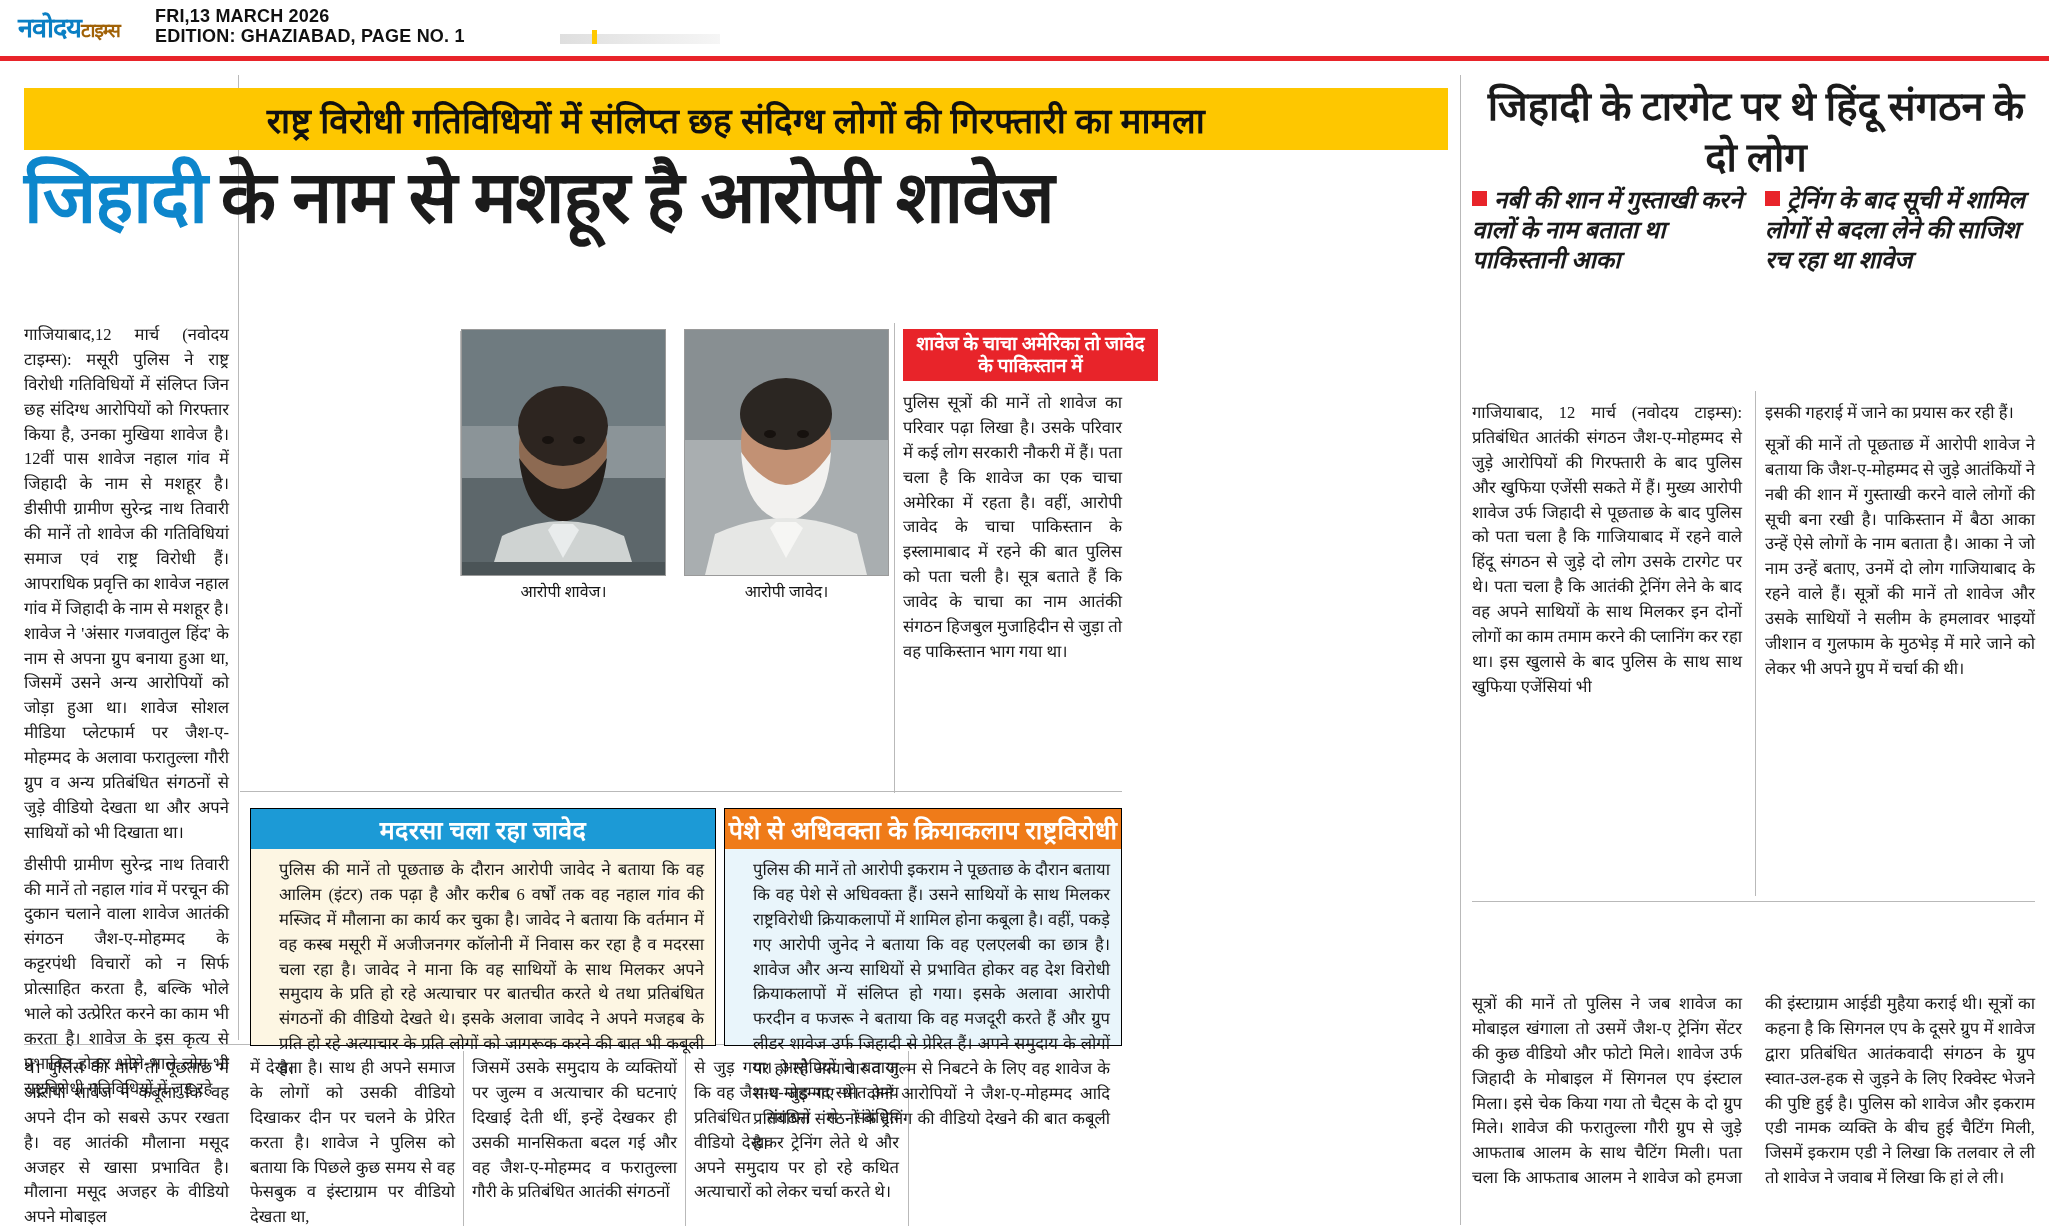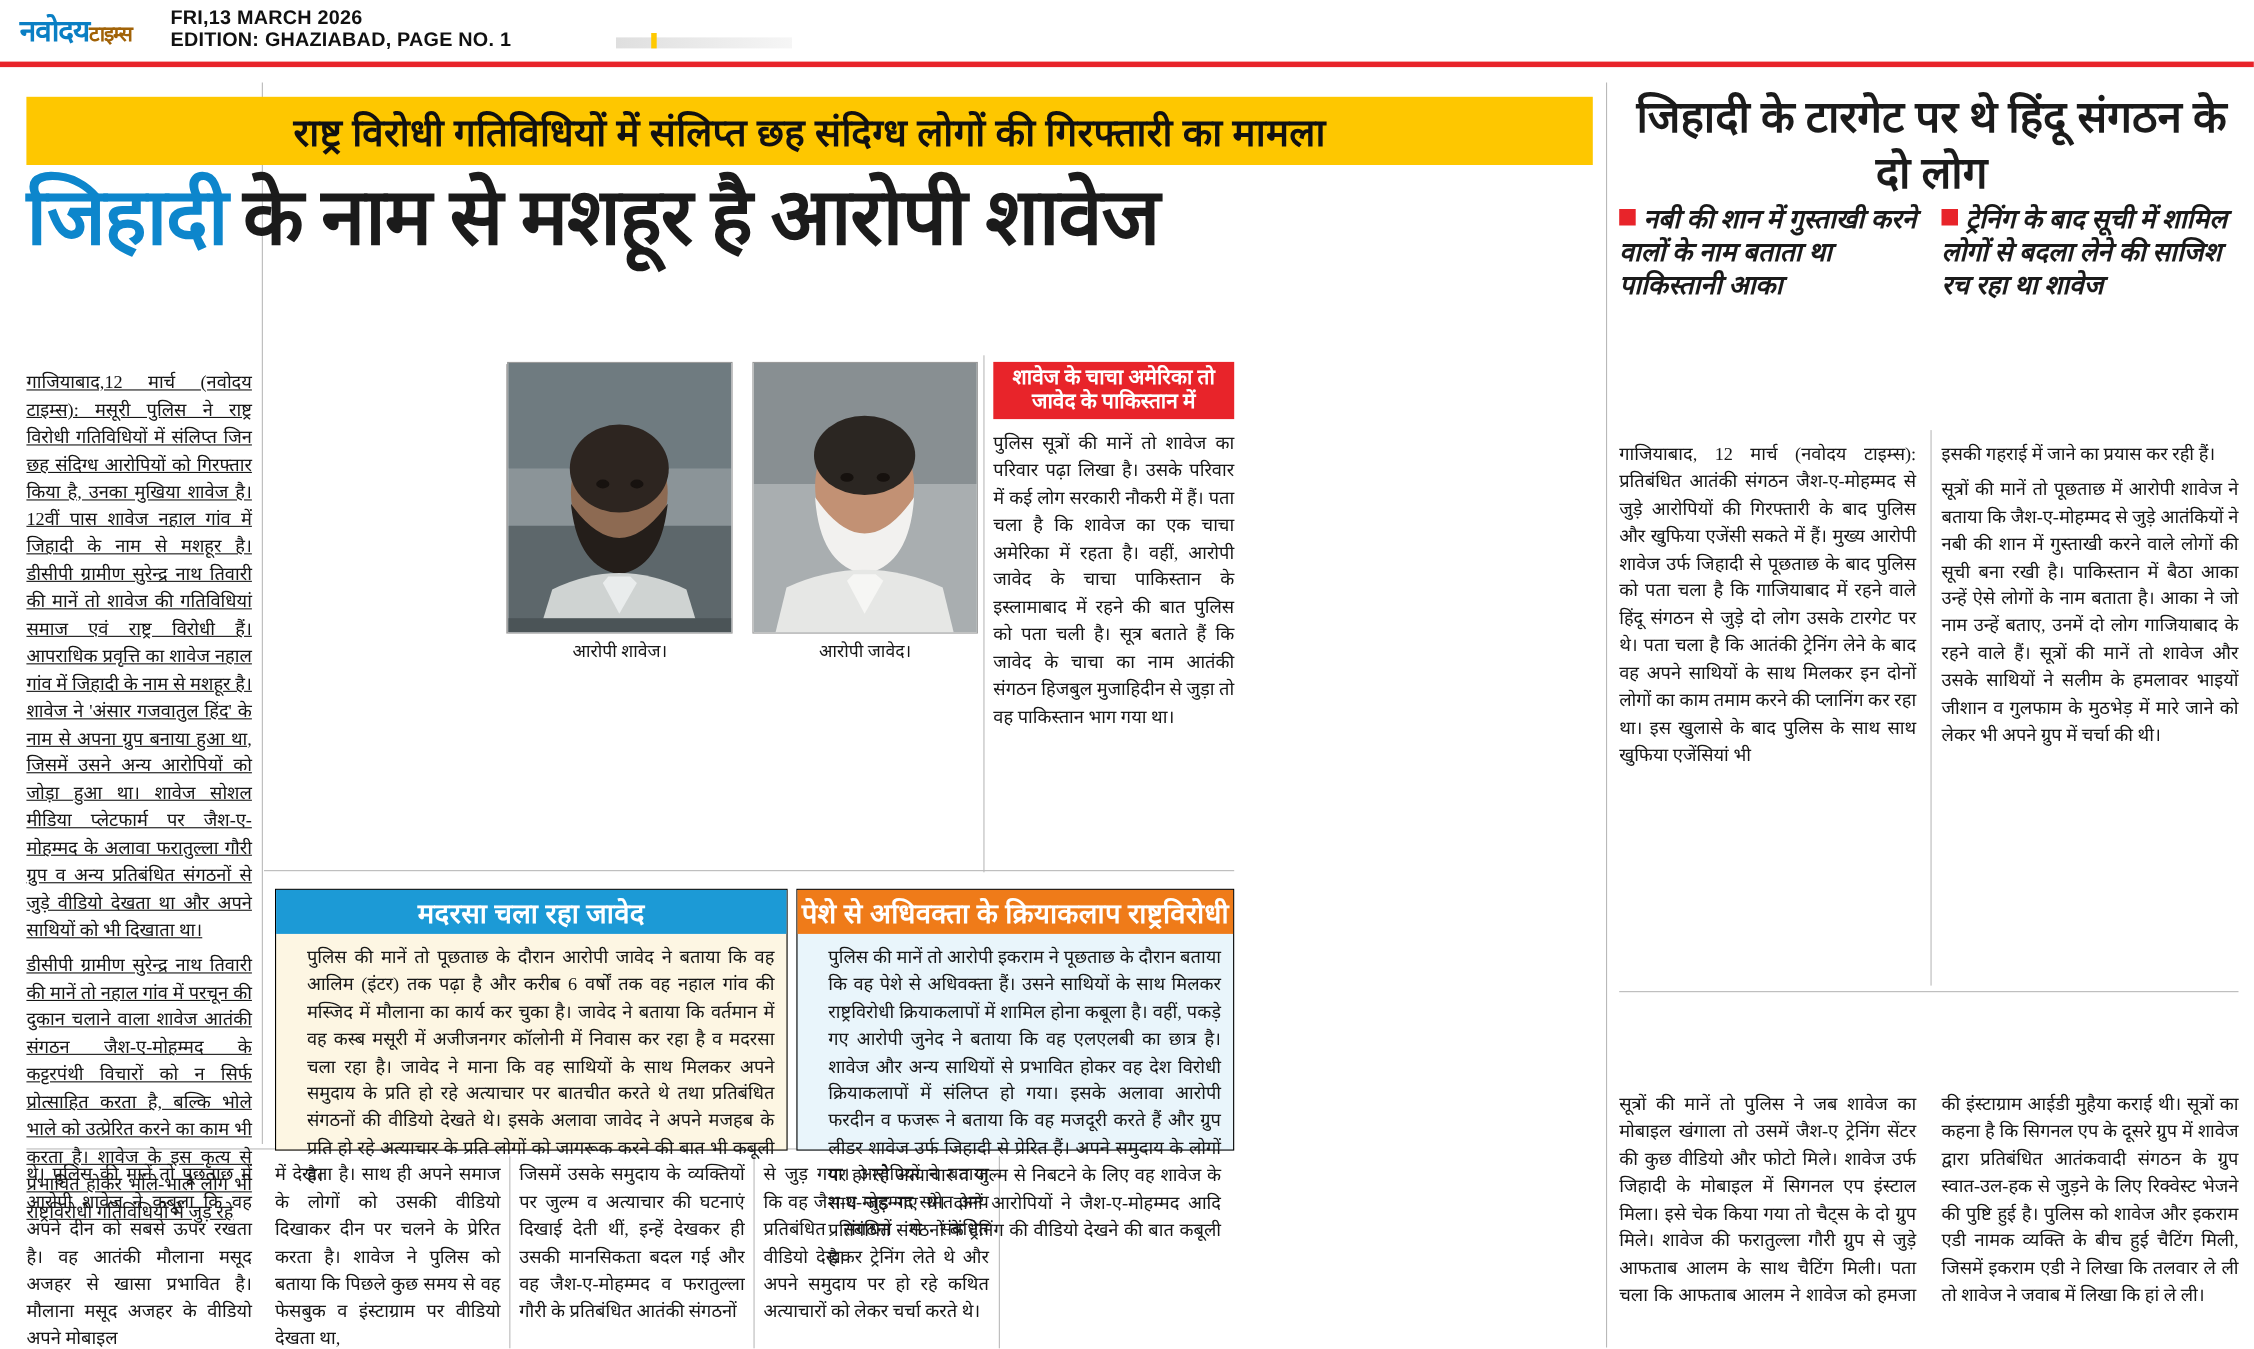--- a/index.html
+++ b/index.html
@@ -62,41 +62,41 @@
   
   .col {
     position:absolute;
     font-family:"Liberation Serif", serif;
     font-size:16.6px; line-height:1.5; color:#161616;
     text-align:justify; text-justify:inter-word;
   }
   .col p { margin:0 0 7px 0; text-indent:0; }
 
   
-  .c1 { left:24px; top:275px; width:205px;text-decoration:underline; }
+  .c1 { left:24px; top:262px; width:205px; }
 
   
   .bullets { position:absolute; left:250px; top:276px; width:190px; }
   .bullets .bl {
     font-family:"Liberation Serif", serif; font-weight:bold; font-size:24px; line-height:1.28; color:#1b1b1b;
     margin-bottom:26px; position:relative;
   }
   .bsq { display:inline-block; width:16px; height:16px; background:#e8242a; margin-right:8px; vertical-align:1px; }
 
   
   .photo { position:absolute; border:1px solid #9a9a9a; overflow:hidden; }
   .ph1 { left:461px; top:268px; width:205px; height:247px; }
   .ph2 { left:684px; top:268px; width:205px; height:247px; }
   .cap { position:absolute; font-family:"Liberation Serif", serif; font-size:16px; color:#161616; text-align:center; }
   .cap1 { left:461px; top:519px; width:205px; }
   .cap2 { left:684px; top:519px; width:205px; }
 
   
   .redbox {
-    position:absolute; left:903px; top:268px; width:219px; height:52px;
+    position:absolute; left:903px; top:268px; width:255px; height:52px;
     background:#e8242a; display:flex; align-items:center; justify-content:center; padding:2px 5px;
   }
   .redbox span { color:#fff; font-family:"Liberation Serif", serif; font-weight:bold; font-size:19px; line-height:1.18; text-align:center; }
   .c-red { left:903px; top:330px; width:219px; }
 
   
   .c-r1 { left:1472px; top:340px; width:270px; }
   .c-r2 { left:1765px; top:340px; width:270px; }
 
   

